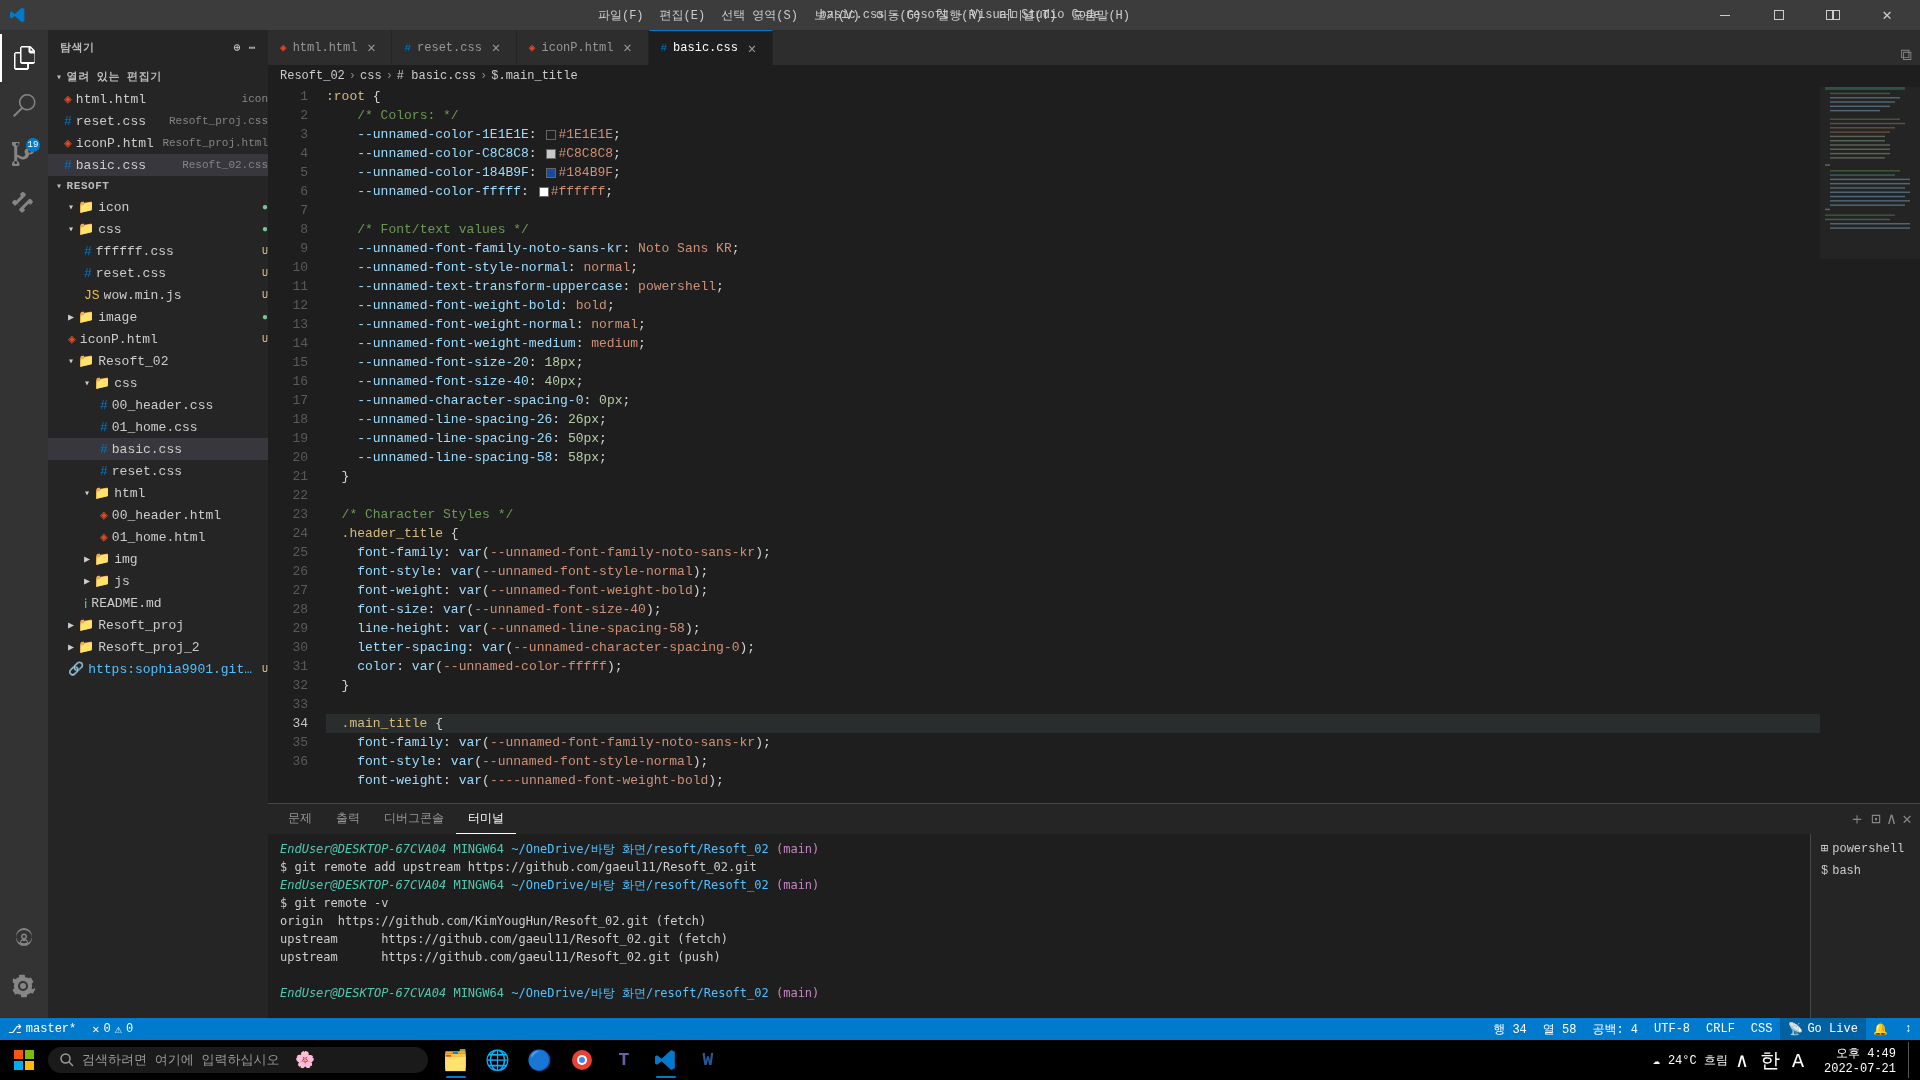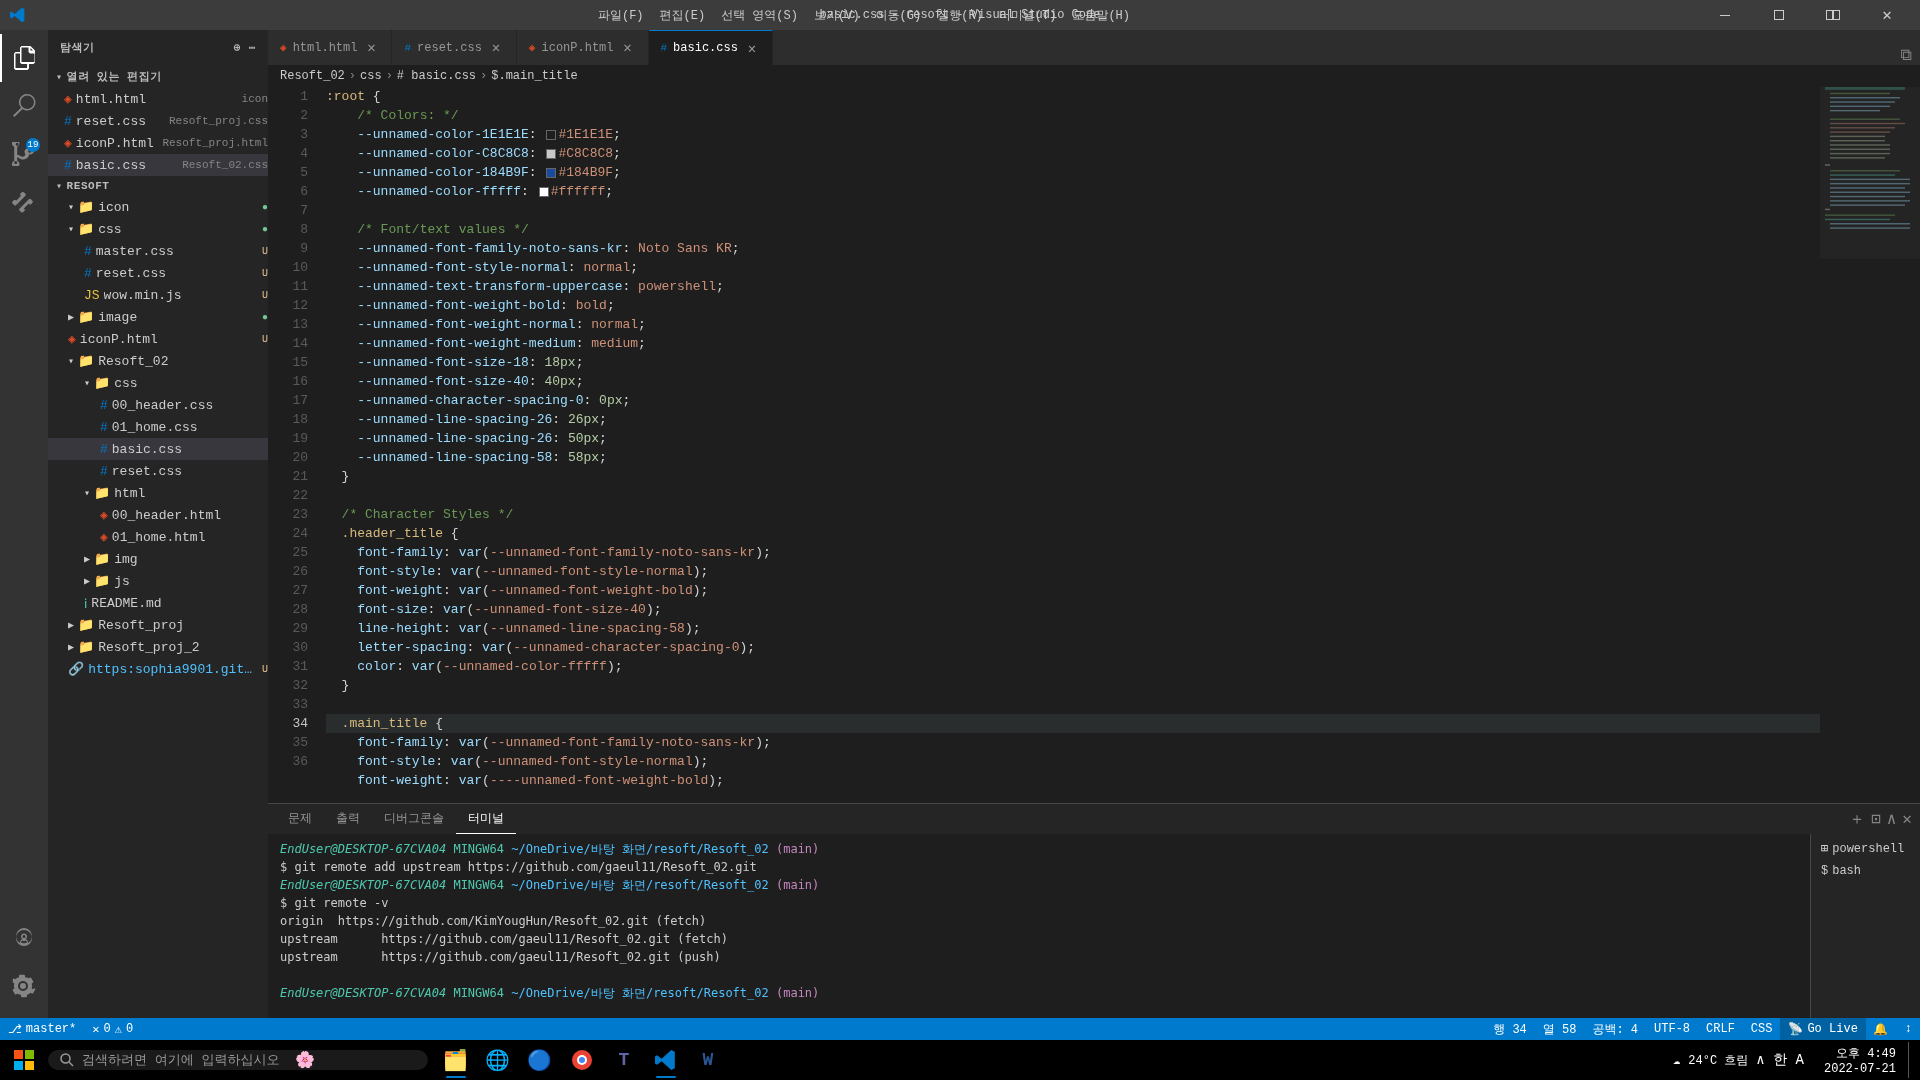--- a/index.html
+++ b/index.html
@@ -437,21 +437,21 @@
       display: flex;
       align-items: center;
       justify-content: center;
       cursor: pointer;
       color: #ffffff;
       font-size: 20px;
     }
     #taskbar-search {
       flex: 1;
       max-width: 380px;
-      height: 20px;
+      height: 26px;
       background: #1a1a1a;
       border-radius: 16px;
       display: flex;
       align-items: center;
       padding: 0 12px;
       gap: 8px;
       color: #999999;
       font-size: 13px;
     }
     #taskbar-apps {
@@ -646,21 +646,21 @@
       </div>
 
       <div class="file-tree-item" style="padding-left:20px">
         <span class="arrow" style="margin-right:4px;font-size:10px">▾</span>
         <span class="file-icon" style="color:#dcb67a">📁</span>
         <span class="file-name">css</span>
         <span class="file-badge">●</span>
       </div>
       <div class="file-tree-item" style="padding-left:36px">
         <span class="file-icon" style="color:#007acc">#</span>
-        <span class="file-name">master.css</span>
+        <span class="file-name">ffffff.css</span>
         <span class="file-badge yellow">U</span>
       </div>
       <div class="file-tree-item" style="padding-left:36px">
         <span class="file-icon" style="color:#007acc">#</span>
         <span class="file-name">reset.css</span>
         <span class="file-badge yellow">U</span>
       </div>
       <div class="file-tree-item" style="padding-left:36px">
         <span class="file-icon" style="color:#e8c23e">JS</span>
         <span class="file-name">wow.min.js</span>
@@ -874,21 +874,21 @@
           <div class="code-line">
             <span class="c-plain">    </span><span class="c-property">--unnamed-font-weight-bold</span><span class="c-plain">: </span><span class="c-value">bold</span><span class="c-plain">;</span>
           </div>
           <div class="code-line">
             <span class="c-plain">    </span><span class="c-property">--unnamed-font-weight-normal</span><span class="c-plain">: </span><span class="c-value">normal</span><span class="c-plain">;</span>
           </div>
           <div class="code-line">
             <span class="c-plain">    </span><span class="c-property">--unnamed-font-weight-medium</span><span class="c-plain">: </span><span class="c-value">medium</span><span class="c-plain">;</span>
           </div>
           <div class="code-line">
-            <span class="c-plain">    </span><span class="c-property">--unnamed-font-size-18</span><span class="c-plain">: </span><span class="c-number">18px</span><span class="c-plain">;</span>
+            <span class="c-plain">    </span><span class="c-property">--unnamed-font-size-20</span><span class="c-plain">: </span><span class="c-number">18px</span><span class="c-plain">;</span>
           </div>
           <div class="code-line">
             <span class="c-plain">    </span><span class="c-property">--unnamed-font-size-40</span><span class="c-plain">: </span><span class="c-number">40px</span><span class="c-plain">;</span>
           </div>
           <div class="code-line">
             <span class="c-plain">    </span><span class="c-property">--unnamed-character-spacing-0</span><span class="c-plain">: </span><span class="c-number">0px</span><span class="c-plain">;</span>
           </div>
           <div class="code-line">
             <span class="c-plain">    </span><span class="c-property">--unnamed-line-spacing-26</span><span class="c-plain">: </span><span class="c-number">26px</span><span class="c-plain">;</span>
           </div>
@@ -1158,21 +1158,21 @@
       <div class="app-indicator"></div>
     </div>
     <div class="taskbar-app">
       <span style="color:#2b579a;font-weight:bold;font-size:18px">W</span>
     </div>
   </div>
   <div id="taskbar-right">
     <div id="system-tray">
       <span>☁</span>
       <span>24°C 흐림</span>
-      <span style="font-size:14px">∧ 한 A</span>
+      <span style="font-size:20px">∧ 한 A</span>
     </div>
     <div id="clock">
       <div>오후 4:49</div>
       <div>2022-07-21</div>
     </div>
     <div class="taskbar-app" style="width:4px;border-left:1px solid #555;height:36px"></div>
   </div>
 </div>
 
 </body></html>

